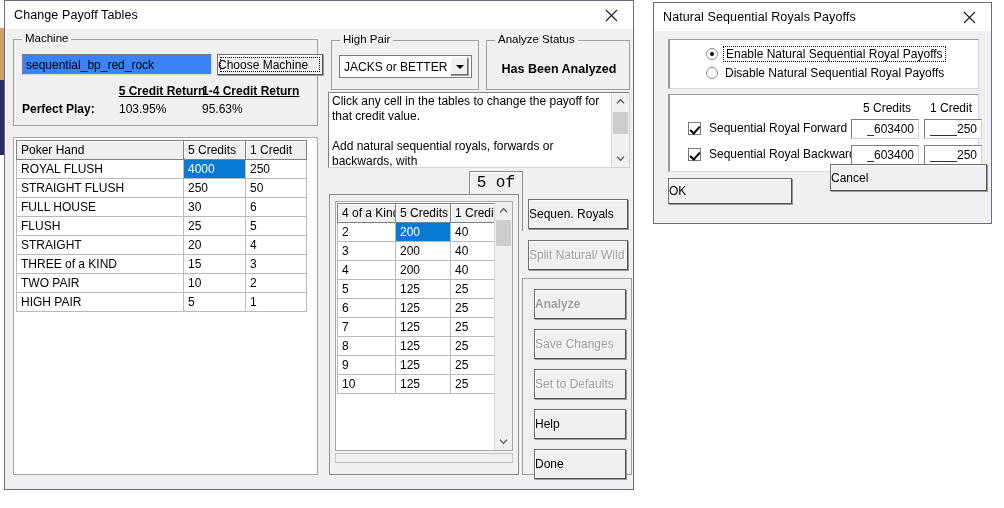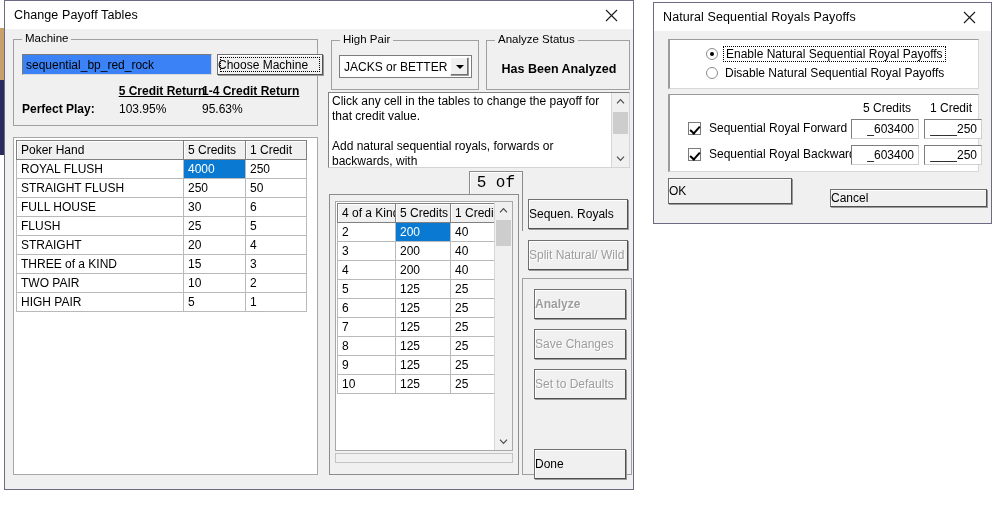--- a/index.html
+++ b/index.html
@@ -480,20 +480,23 @@
       <div class="group" style="left:517px; top:249px; width:110px; height:197px;">
         <div class="btn disabled bold" style="left:11px; top:10px; width:92px; height:30px;">
           <span>Analyze</span>
         </div>
         <div class="btn disabled" style="left:11px; top:50px; width:92px; height:30px;">
           <span>Save Changes</span>
         </div>
         <div class="btn disabled" style="left:11px; top:90px; width:92px; height:30px;">
           <span>Set to Defaults</span>
         </div>
+        <div class="btn" style="left:11px; top:130px; width:92px; height:30px;">
+          <span>Help</span>
+        </div>
         <div class="btn" style="left:11px; top:170px; width:92px; height:30px;">
           <span>Done</span>
         </div>
       </div>
 
     </div>
   </div>
 
   <div class="win win-dlg">
     <div class="titlebar">
@@ -544,20 +547,20 @@
           <span>_603400</span>
         </div>
         <div class="num-field" style="left:254px; top:50px; width:58px; height:20px;">
           <span>____250</span>
         </div>
       </div>
 
       <div class="btn" style="left:14px; top:147px; width:124px; height:26px;">
         <span>OK</span>
       </div>
-      <div class="btn" style="left:176px; top:158px; width:157px; height:18px;">
+      <div class="btn" style="left:176px; top:133px; width:157px; height:27px;">
         <span>Cancel</span>
       </div>
 
     </div>
   </div>
 
 </div>
 
 </body></html>

